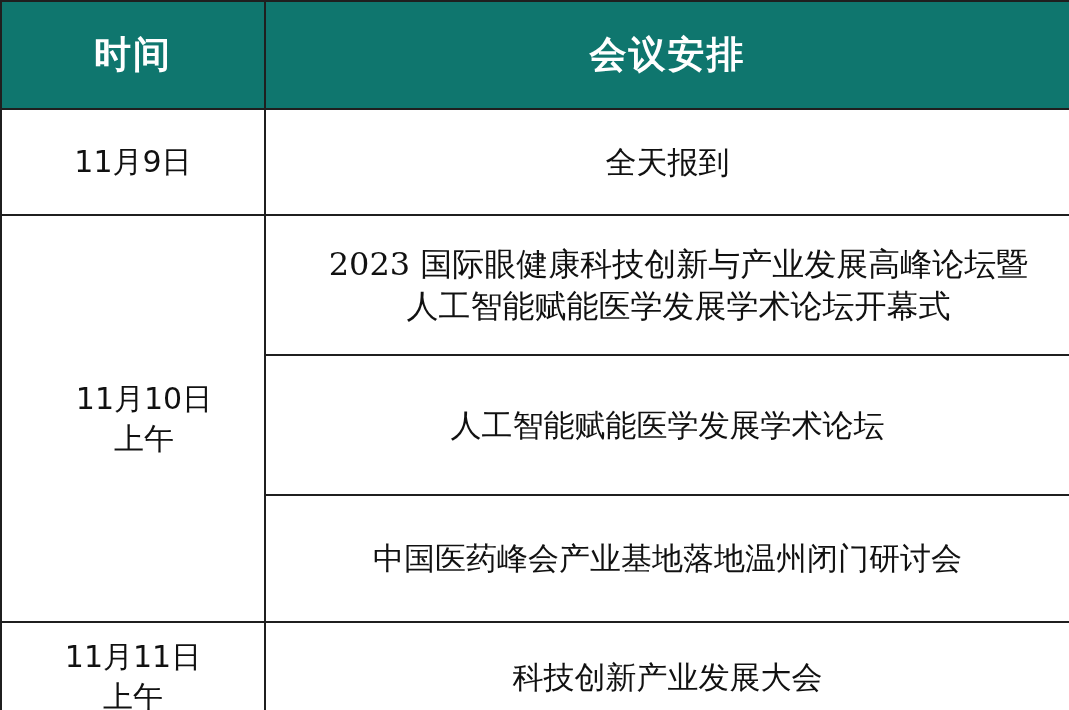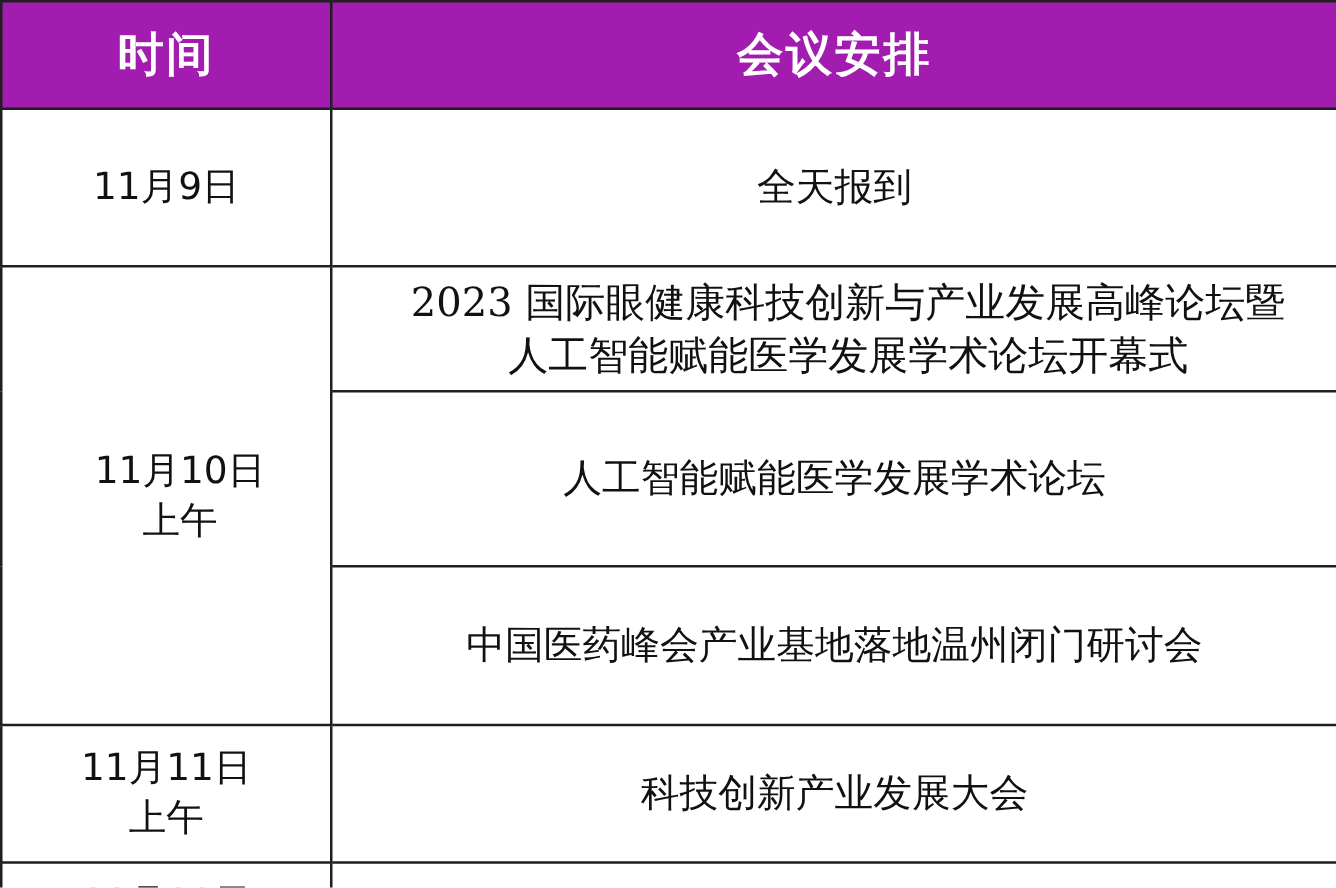--- a/index.html
+++ b/index.html
@@ -25,27 +25,27 @@
   .schedule-table th,
   .schedule-table td {
     border: 2px solid #1f1f1f;
     text-align: center;
     vertical-align: middle;
     padding: 6px 10px;
     box-sizing: border-box;
   }
 
   thead th {
-    background: #a21caf;
+    background: #0f766e;
     color: #ffffff;
     font-family: "DejaVu Sans", "Liberation Sans", sans-serif;
     font-weight: bold;
     font-size: 37px;
     letter-spacing: 2px;
-    height: 86px;
+    height: 108px;
     border-color: #1f1f1f;
   }
 
   td {
     background: #ffffff;
     color: #111111;
     font-size: 31px;
     line-height: 1.32;
   }
 
@@ -57,22 +57,22 @@
   }
 
   td.agenda-cell {
     font-family: "DejaVu Serif", "Liberation Serif", serif;
     font-weight: normal;
     font-size: 31px;
     white-space: pre-line;
   }
   td.agenda-cell.bigger { font-size: 32px; }
 
-  .row-reg td { height: 126px; }
-  .row-open td { height: 100px; padding-left: 32px; }
+  .row-reg td { height: 106px; }
+  .row-open td { height: 140px; padding-left: 32px; }
   .row-ai td { height: 140px; }
   .row-closed td { height: 127px; }
   .row-dev td { height: 110px; }
   .row-summit td { height: 106px; }
 </style>
 </head>
 <body>
 
 <table class="schedule-table">
   <colgroup>

